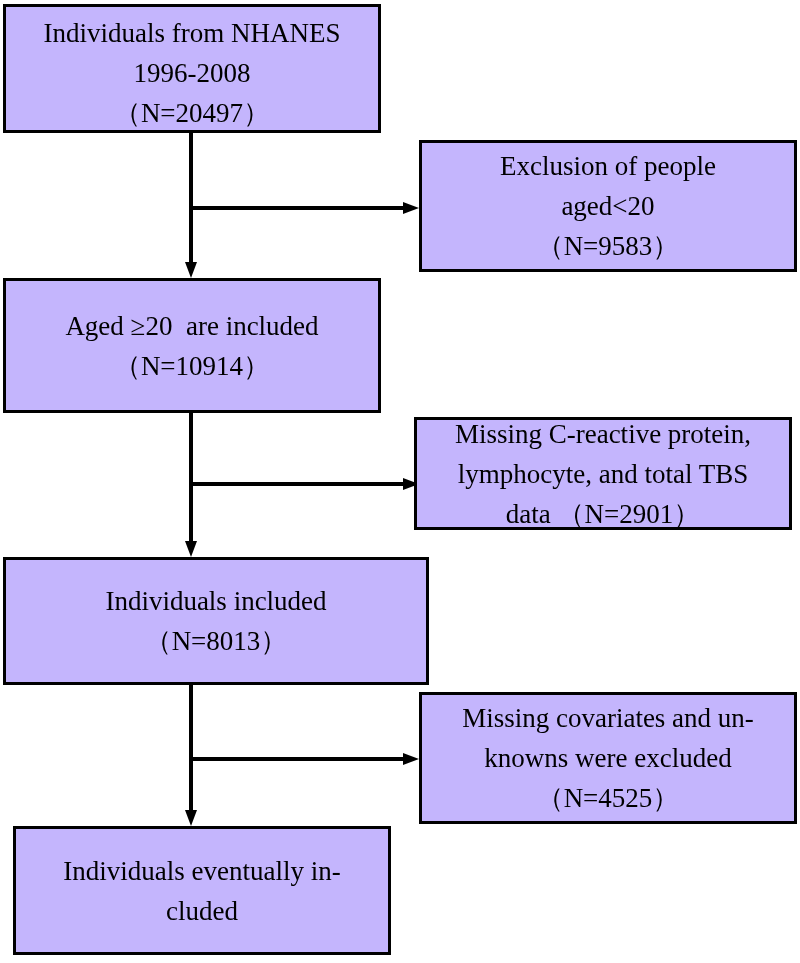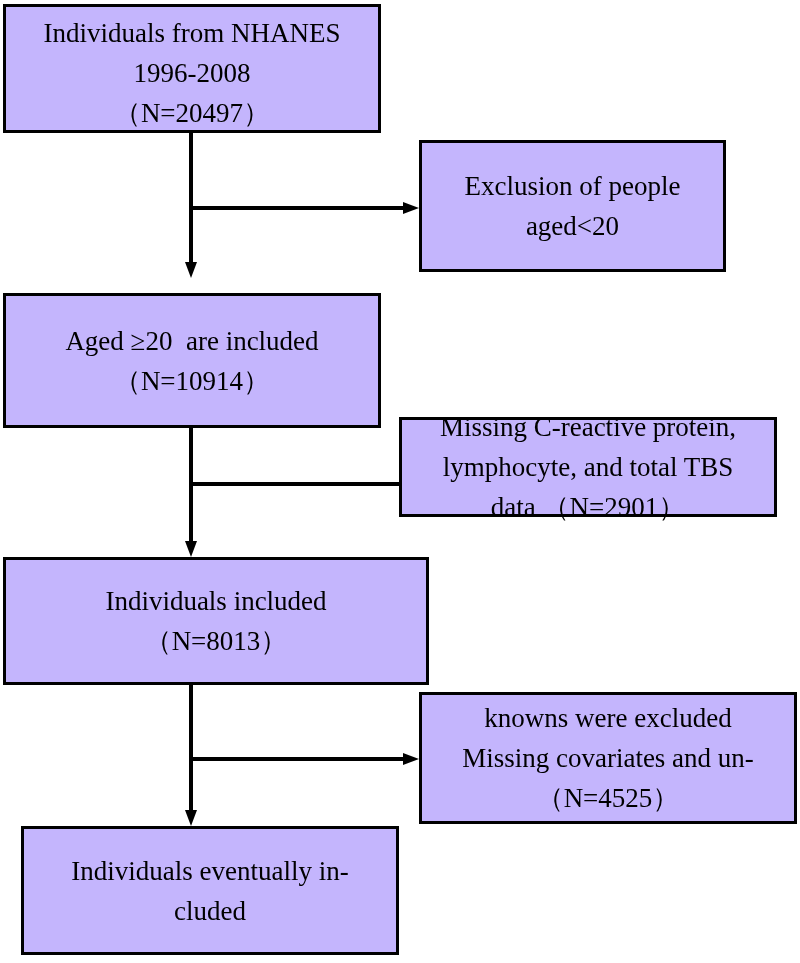--- a/index.html
+++ b/index.html
@@ -89,45 +89,46 @@
       <path d="M 403 753 L 419 759 L 403 765 Z" fill="#000000"></path>
     </g>
   </svg>
 
   <div class="node top-align" style="left:3px; top:4px; width:378px; height:129px;">
     <span class="line">Individuals from NHANES</span>
     <span class="line">1996-2008</span>
     <span class="line">（N=20497）</span>
   </div>
 
-  <div class="node" style="left:419px; top:140px; width:307px; height:132px;font-family:Liberation Serif, serif;">
+  <div class="node" style="left:419px; top:140px; width:378px; height:132px;font-family:Liberation Serif, serif;">
     <span class="line">Exclusion of people</span>
     <span class="line">aged&lt;20</span>
+    <span class="line">（N=9583）</span>
   </div>
 
-  <div class="node" style="left:3px; top:278px; width:378px; height:135px;margin-top:15px;">
+  <div class="node" style="left:3px; top:278px; width:378px; height:135px;">
     <span class="line">Aged ≥20  are included</span>
     <span class="line">（N=10914）</span>
   </div>
 
-  <div class="node" style="left:399px; top:417px; width:378px; height:100px;">
+  <div class="node" style="left:414px; top:417px; width:378px; height:113px;">
     <span class="line">Missing C-reactive protein,</span>
     <span class="line">lymphocyte, and total TBS</span>
     <span class="line">data （N=2901）</span>
   </div>
 
   <div class="node" style="left:3px; top:557px; width:426px; height:128px;">
     <span class="line">Individuals included</span>
     <span class="line">（N=8013）</span>
   </div>
 
   <div class="node" style="left:419px; top:692px; width:378px; height:132px;">
+    <span class="line">Missing covariates and un-</span>
     <span class="line">knowns were excluded</span>
-    <span class="line">Missing covariates and un-</span>
     <span class="line">（N=4525）</span>
   </div>
 
-  <div class="node" style="left:21px; top:826px; width:378px; height:129px;">
+  <div class="node" style="left:13px; top:826px; width:378px; height:129px;">
     <span class="line">Individuals eventually in-</span>
     <span class="line">cluded</span>
   </div>
 
 </div>
 
 </body></html>

